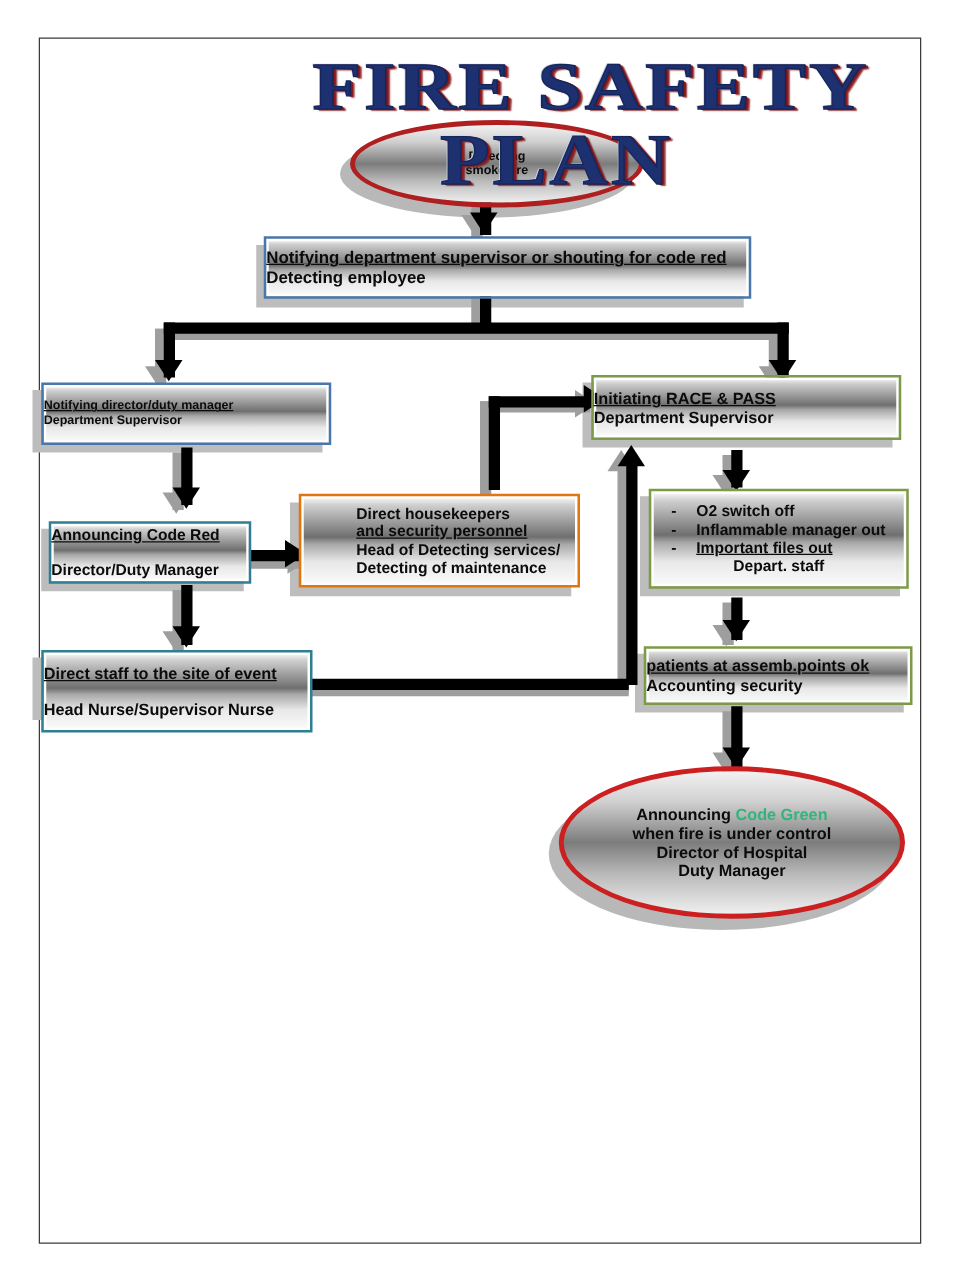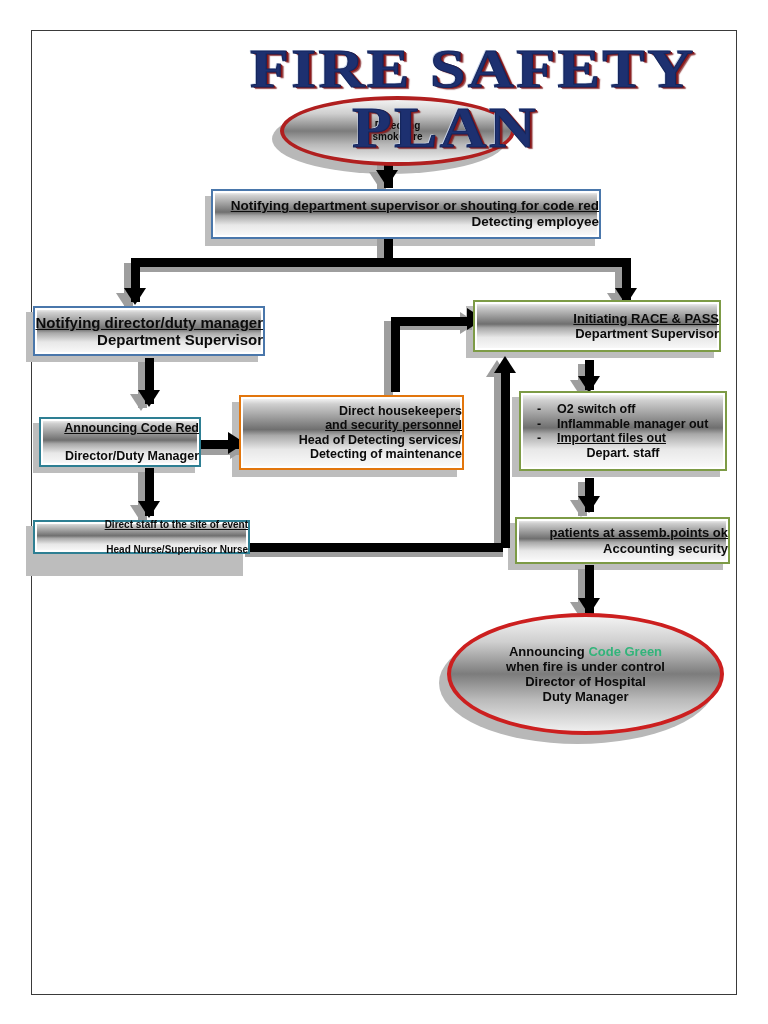--- a/index.html
+++ b/index.html
@@ -79,21 +79,21 @@
     box-sizing: border-box;
     background: linear-gradient(to bottom,
         #ffffff 0%,
         #cfcfcf 10%,
         #6f6f6f 46%,
         #a8a8a8 54%,
         #e8e8e8 74%,
         #fbfbfb 100%);
     display: flex;
     flex-direction: column;
-    align-items: flex-end;
+    align-items: flex-start;
     justify-content: center;
     text-align: center;
     color: #0b0b0b;
     font-weight: bold;
     z-index: 4;
   }
   .node .ln { line-height: 1.16; white-space: nowrap; }
   .node .ul { text-decoration: underline; }
 
   .b-blue   { border: 2px solid #4a77ab; box-shadow: 0 0 0 2px #ffffff inset; }
@@ -270,31 +270,31 @@
   </div>
 
   <div class="wordart" id="wa-fire">FIRE SAFETY</div>
   <div class="wordart" id="wa-plan">PLAN</div>
 
   <div class="node b-blue" style="left:211px; top:189px; width:390px; height:50px; font-size:13.5px;">
     <div class="ln ul">Notifying department supervisor or shouting for code red</div>
     <div class="ln">Detecting employee</div>
   </div>
 
-  <div class="node b-blue" style="left:33px; top:306px; width:232px; height:50px; font-size:15px;">
+  <div class="node b-blue" style="left:33px; top:306px; width:232px; height:50px; font-size:10px;">
     <div class="ln ul">Notifying director/duty manager</div>
     <div class="ln">Department Supervisor</div>
   </div>
 
   <div class="node b-teal" style="left:39px; top:417px; width:162px; height:50px; font-size:12.5px;">
     <div class="ln ul">Announcing Code Red</div>
     <div class="ln">Director/Duty Manager</div>
   </div>
 
-  <div class="node b-teal" style="left:33px; top:520px; width:217px; height:34px; font-size:10px;">
+  <div class="node b-teal" style="left:33px; top:520px; width:217px; height:66px; font-size:13px;">
     <div class="ln ul">Direct staff to the site of event</div>
     <div class="ln">Head Nurse/Supervisor Nurse</div>
   </div>
 
   <div class="node b-orange" style="left:239px; top:395px; width:225px; height:75px; font-size:12.5px;padding-left:44px;">
     <div class="ln">Direct housekeepers</div>
     <div class="ln ul">and security personnel</div>
     <div class="ln">Head of Detecting services/</div>
     <div class="ln">Detecting of maintenance</div>
   </div>

